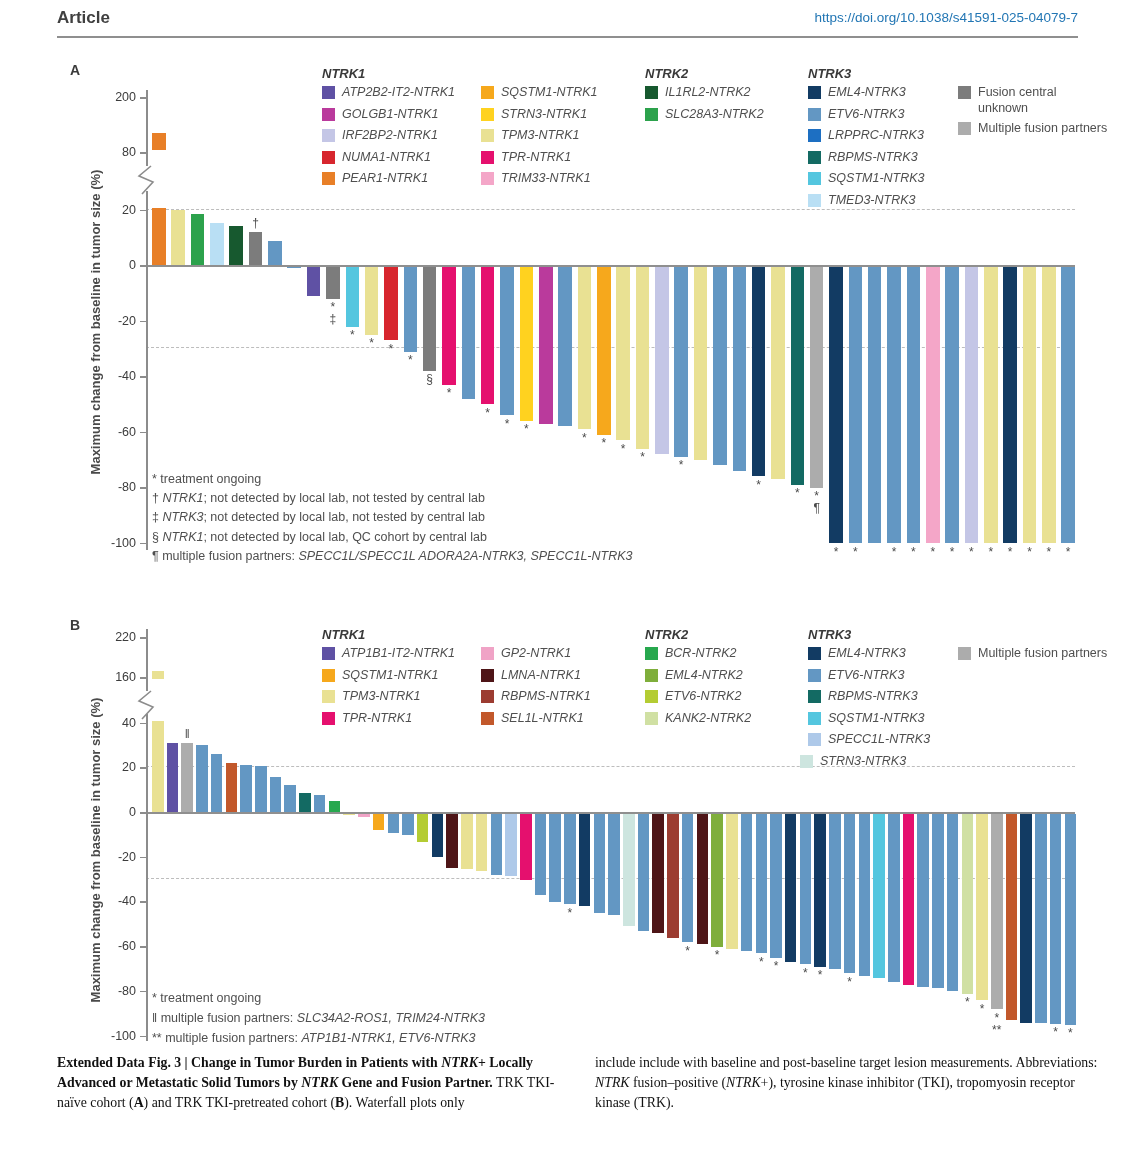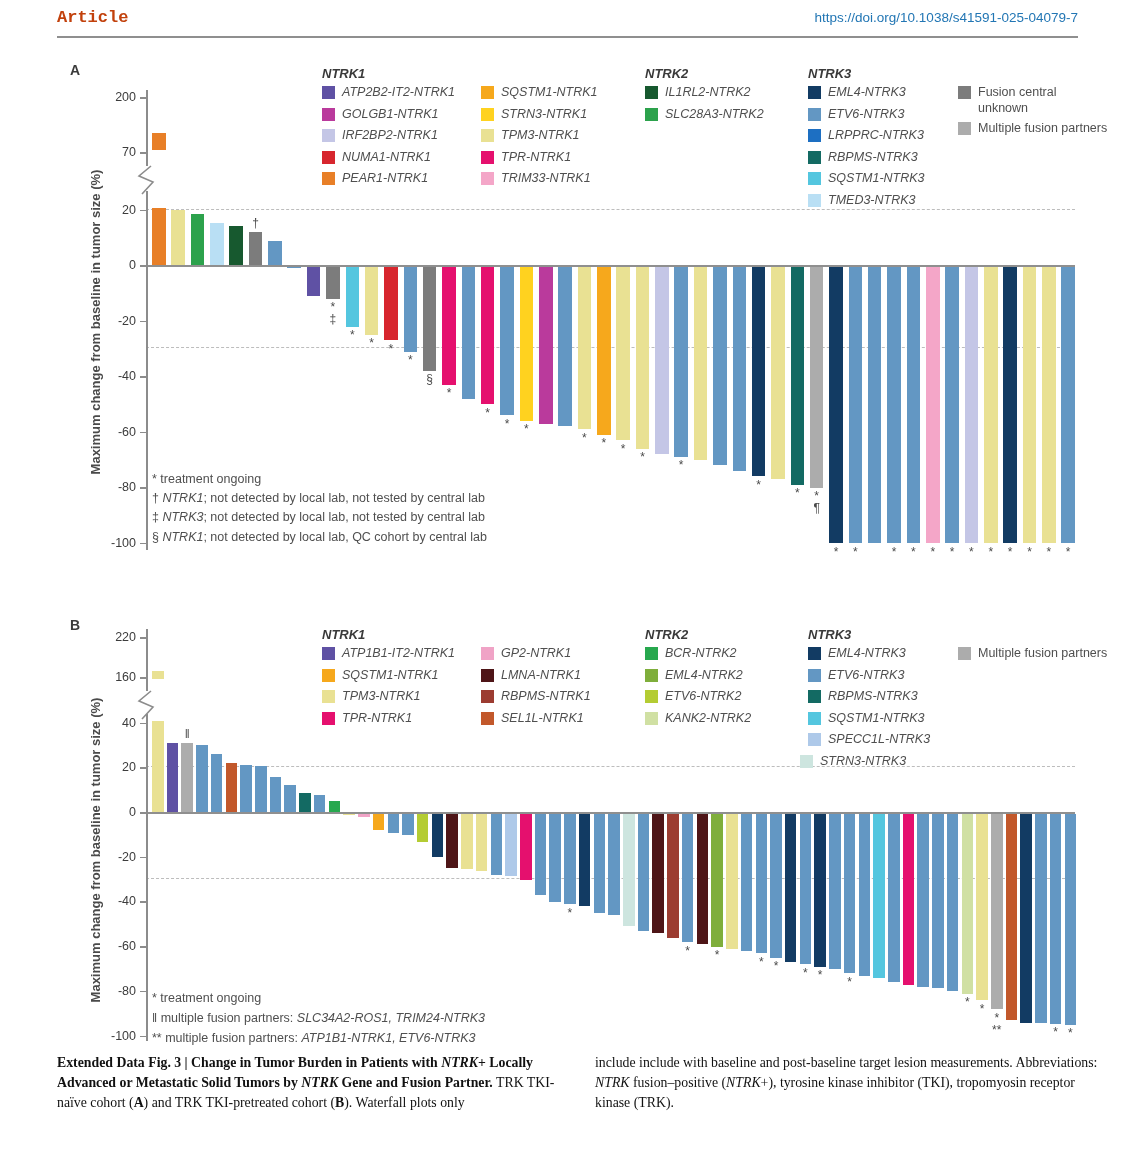--- a/index.html
+++ b/index.html
@@ -1,19 +1,19 @@
 <!DOCTYPE html>
 <html><head>
 <meta charset="utf-8">
 <style>
   html,body{margin:0;padding:0;background:#ffffff;}
   #page{position:relative;width:1135px;height:1161px;background:#fff;
         font-family:"Liberation Sans",sans-serif;overflow:hidden;}
   
-  #hdr-article{position:absolute;left:57px;top:8px;font-size:17px;font-weight:bold;color:#c2410c;font-family:Liberation Mono, monospace;}
+  #hdr-article{position:absolute;left:57px;top:8px;font-size:17px;font-weight:bold;color:#404040;}
   #hdr-doi{position:absolute;right:57px;top:10px;font-size:13.5px;color:#2276b4;text-decoration:none;}
   #hdr-rule{position:absolute;left:57px;right:57px;top:36px;height:2px;background:#8f8f8f;}
   
   .panel{position:absolute;left:0;width:1135px;}
   .panel-label{position:absolute;font-size:14px;font-weight:bold;color:#3b3b3b;}
   .ylab{position:absolute;white-space:nowrap;font-size:13px;font-weight:bold;color:#4a4a4a;
         transform:translate(-50%,-50%) rotate(-90deg);}
   .axis-seg{position:absolute;width:1.5px;background:#8c8c8c;}
   .tick{position:absolute;height:1.5px;width:6px;background:#8c8c8c;}
   .tick-lab{position:absolute;width:42px;text-align:right;font-size:12.5px;color:#3c3c3c;}
@@ -51,21 +51,21 @@
       <div class="dash-line" style="left: 146px; width: 929px; top: 287.25px;"></div>
       <div class="zero-line" style="left: 146px; width: 929px; top: 205px;"></div>
       <div class="axis-seg" style="left: 146px; top: 30px; height: 76px;"></div>
       <div class="axis-seg" style="left: 146px; top: 131px; height: 359px;"></div>
       <svg width="30" height="34" style="position: absolute; left: 134px; top: 104px;">
         <path d="M17 2 L5 12 L19 18 L8 30" fill="none" stroke="#8c8c8c" stroke-width="1.6"></path>
       </svg>
       <div class="tick" style="left: 140px; top: 37px;"></div>
       <div class="tick-lab" style="left: 94px; top: 30px;">200</div>
       <div class="tick" style="left: 140px; top: 92px;"></div>
-      <div class="tick-lab" style="left: 94px; top: 85px;">70</div>
+      <div class="tick-lab" style="left: 94px; top: 85px;">80</div>
       <div class="tick" style="left: 140px; top: 149.5px;"></div>
       <div class="tick-lab" style="left: 94px; top: 142.5px;">20</div>
       <div class="tick" style="left: 140px; top: 205px;"></div>
       <div class="tick-lab" style="left: 94px; top: 198px;">0</div>
       <div class="tick" style="left: 140px; top: 260.5px;"></div>
       <div class="tick-lab" style="left: 94px; top: 253.5px;">-20</div>
       <div class="tick" style="left: 140px; top: 316px;"></div>
       <div class="tick-lab" style="left: 94px; top: 309px;">-40</div>
       <div class="tick" style="left: 140px; top: 371.5px;"></div>
       <div class="tick-lab" style="left: 94px; top: 364.5px;">-60</div>
@@ -235,20 +235,21 @@
         <div class="lg-tx">Fusion central unknown</div>
       </div>
       <div class="lg-item" style="left: 958px; top: 62px; width: 150px; height: 16px;">
         <div class="lg-sw" style="left: 0px; top: 0px; background: rgb(172, 172, 172);"></div>
         <div class="lg-tx">Multiple fusion partners</div>
       </div>
       <div class="fn" style="left: 152px; top: 412px;"><span>* treatment ongoing</span></div>
       <div class="fn" style="left: 152px; top: 431.2px;"><span>† </span><span class="i it">NTRK1</span><span>; not detected by local lab, not tested by central lab</span></div>
       <div class="fn" style="left: 152px; top: 450.4px;"><span>‡ </span><span class="i it">NTRK3</span><span>; not detected by local lab, not tested by central lab</span></div>
       <div class="fn" style="left: 152px; top: 469.6px;"><span>§ </span><span class="i it">NTRK1</span><span>; not detected by local lab, QC cohort by central lab</span></div>
+      <div class="fn" style="left: 152px; top: 488.8px;"><span>¶ multiple fusion partners: </span><span class="i it">SPECC1L/SPECC1L ADORA2A-NTRK3, SPECC1L-NTRK3</span></div>
     </div>
   <div id="panelB" class="panel" style="top:615px;height:440px;">
       <div class="panel-label" style="left: 70px; top: 2px;">B</div>
       <div class="ylab" style="left: 95px; top: 235px;">Maximum change from baseline in tumor size (%)</div>
       <div class="dash-line" style="left: 146px; width: 929px; top: 151.3px;"></div>
       <div class="dash-line" style="left: 146px; width: 929px; top: 263.05px;"></div>
       <div class="zero-line" style="left: 146px; width: 929px; top: 197px;"></div>
       <div class="axis-seg" style="left: 146px; top: 14px; height: 62px;"></div>
       <div class="axis-seg" style="left: 146px; top: 99px; height: 327px;"></div>
       <svg width="30" height="34" style="position: absolute; left: 134px; top: 74px;">

